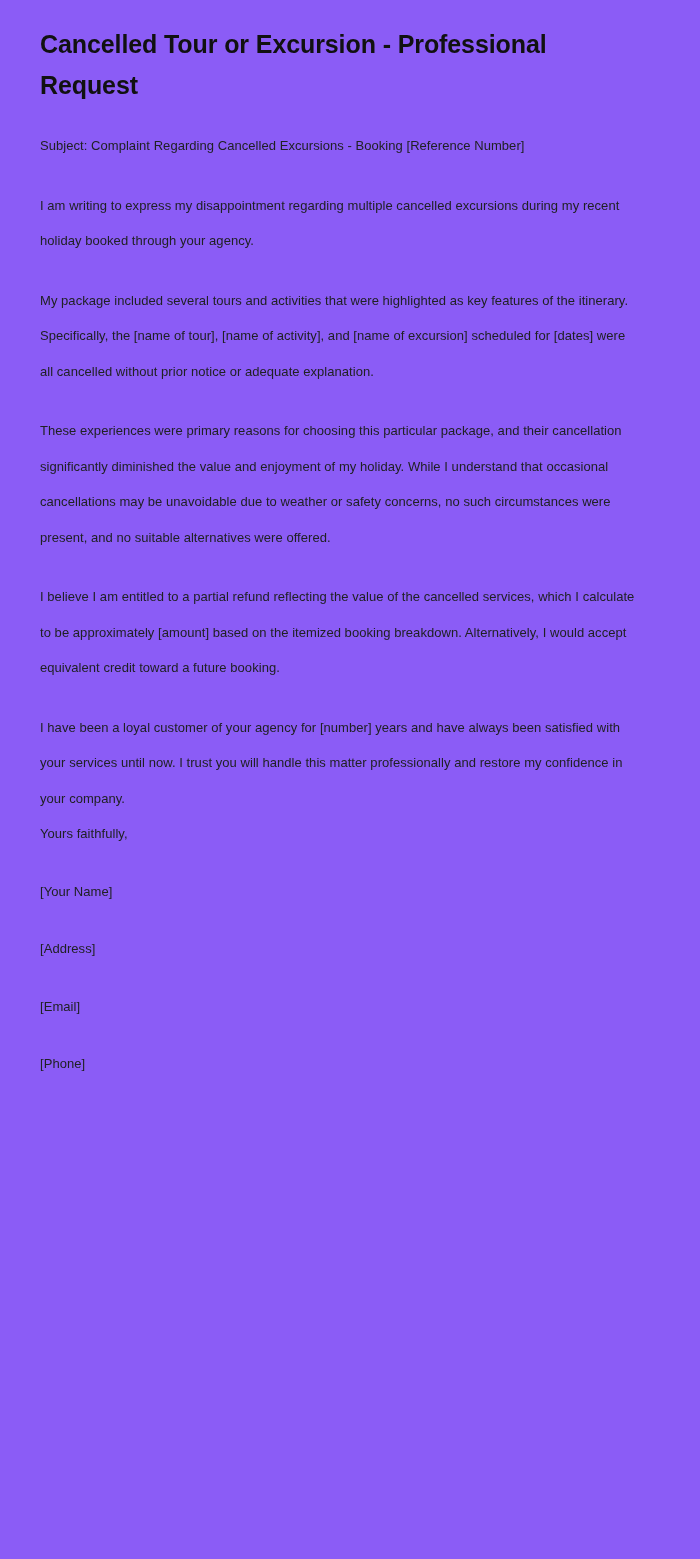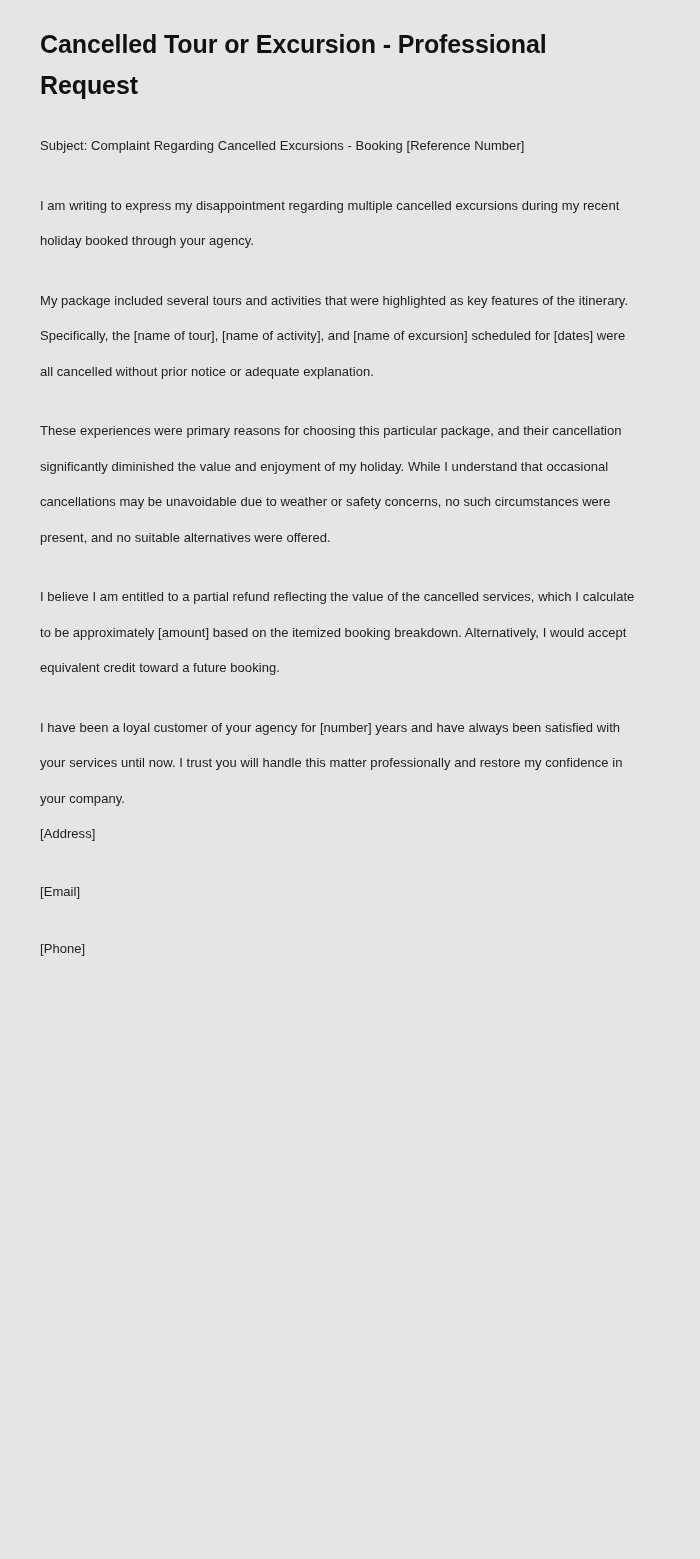--- a/index.html
+++ b/index.html
@@ -14,21 +14,21 @@
     min-height: 1559px;
     font-family: "Liberation Sans", sans-serif;
     -webkit-font-smoothing: antialiased;
   }
 
   .page {
     box-sizing: border-box;
     width: 700px;
     min-height: 1559px;
     padding: 24px 62px 40px 40px;
-    background: #e5e5e5;
+    background: #8b5cf6;
   }
 
   .doc-title {
     margin: 0 0 0 0;
     padding: 0;
     font-size: 25px;
     line-height: 41px;
     font-weight: 700;
     color: #111111;
     letter-spacing: -0.1px;
@@ -81,21 +81,23 @@
 
     <p class="para">I believe I am entitled to a partial refund reflecting the value of the cancelled services, which I calculate to be approximately [amount] based on the itemized booking breakdown. Alternatively, I would accept equivalent credit toward a future booking.</p>
 
     <p class="para">I have been a loyal customer of your agency for [number] years and have always been satisfied with your services until now. I trust you will handle this matter professionally and restore my confidence in your company.</p>
 
 
   </div>
 
   <div class="signoff-block">
 
+    <p class="para">Yours faithfully,</p>
 
+    <p class="para">[Your Name]</p>
 
     <p class="para">[Address]</p>
 
     <p class="para">[Email]</p>
 
     <p class="para">[Phone]</p>
 
   </div>
 
 </div>

